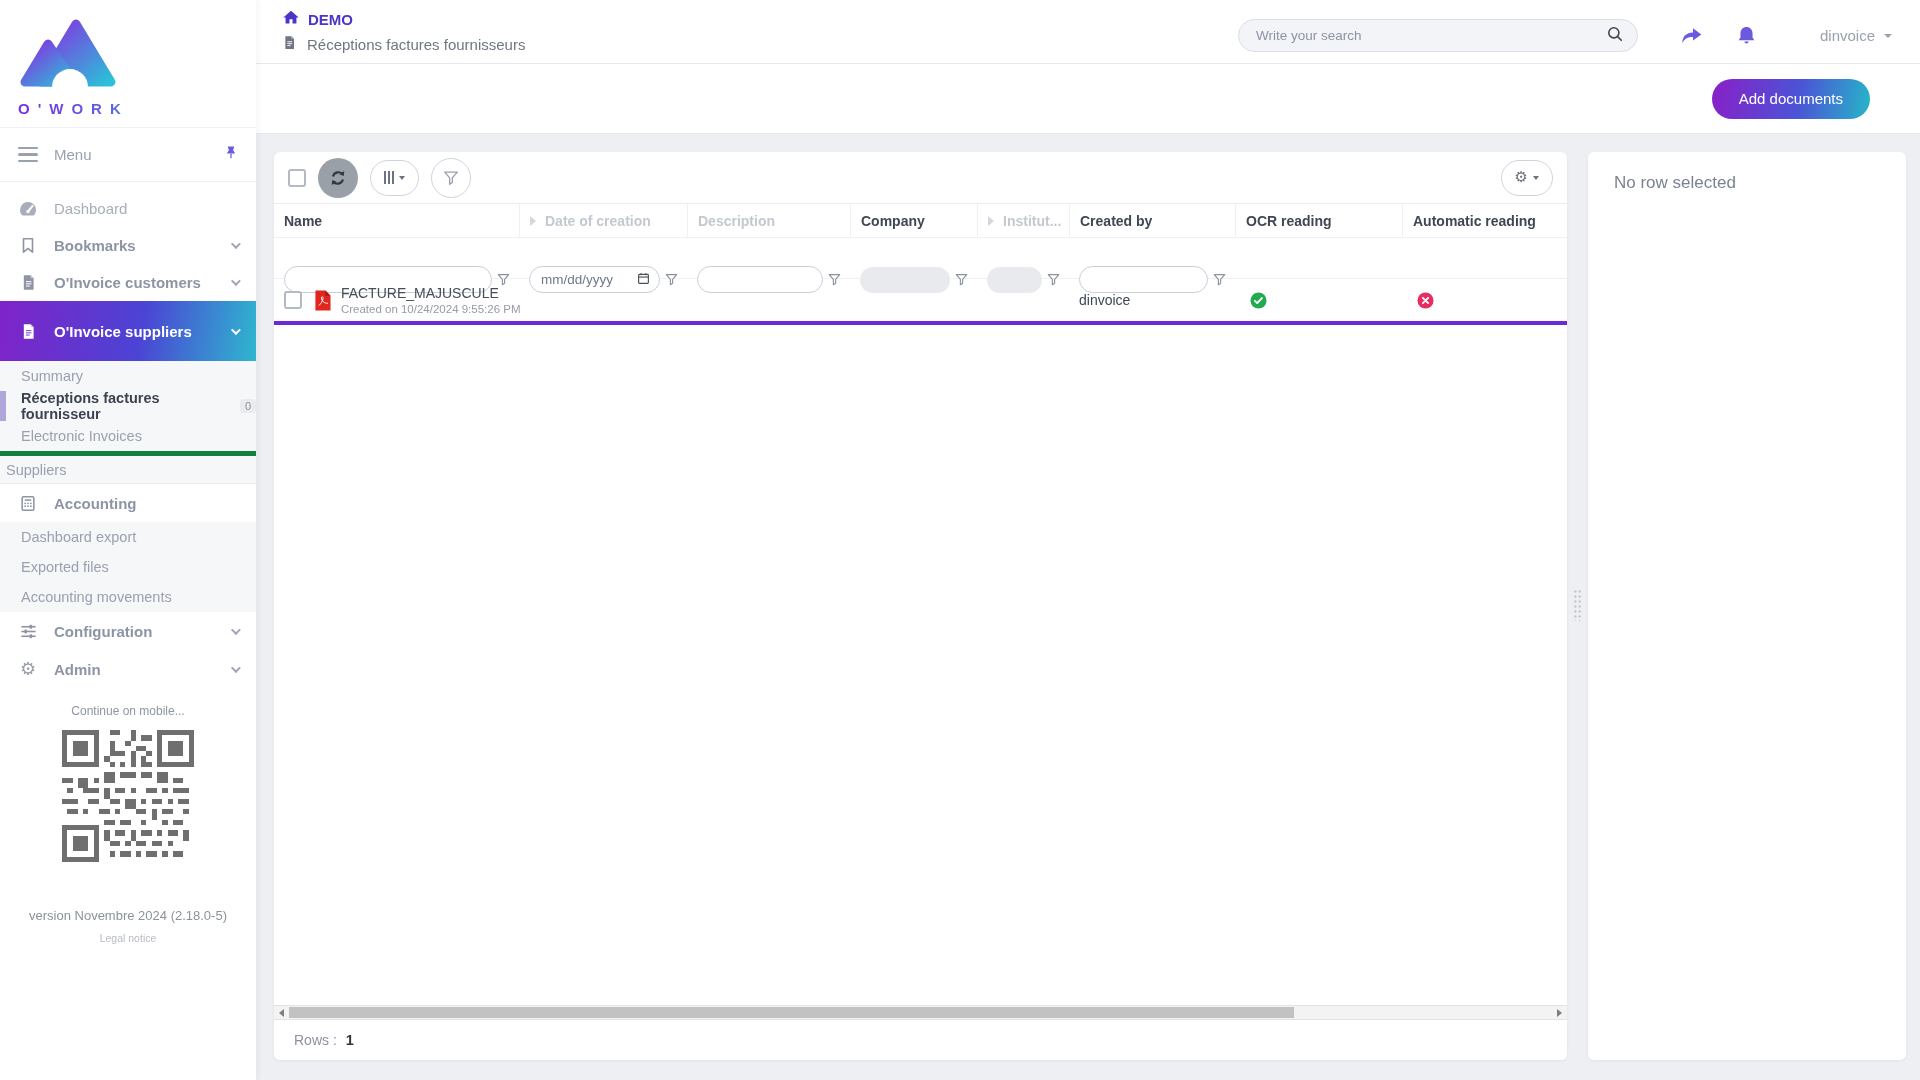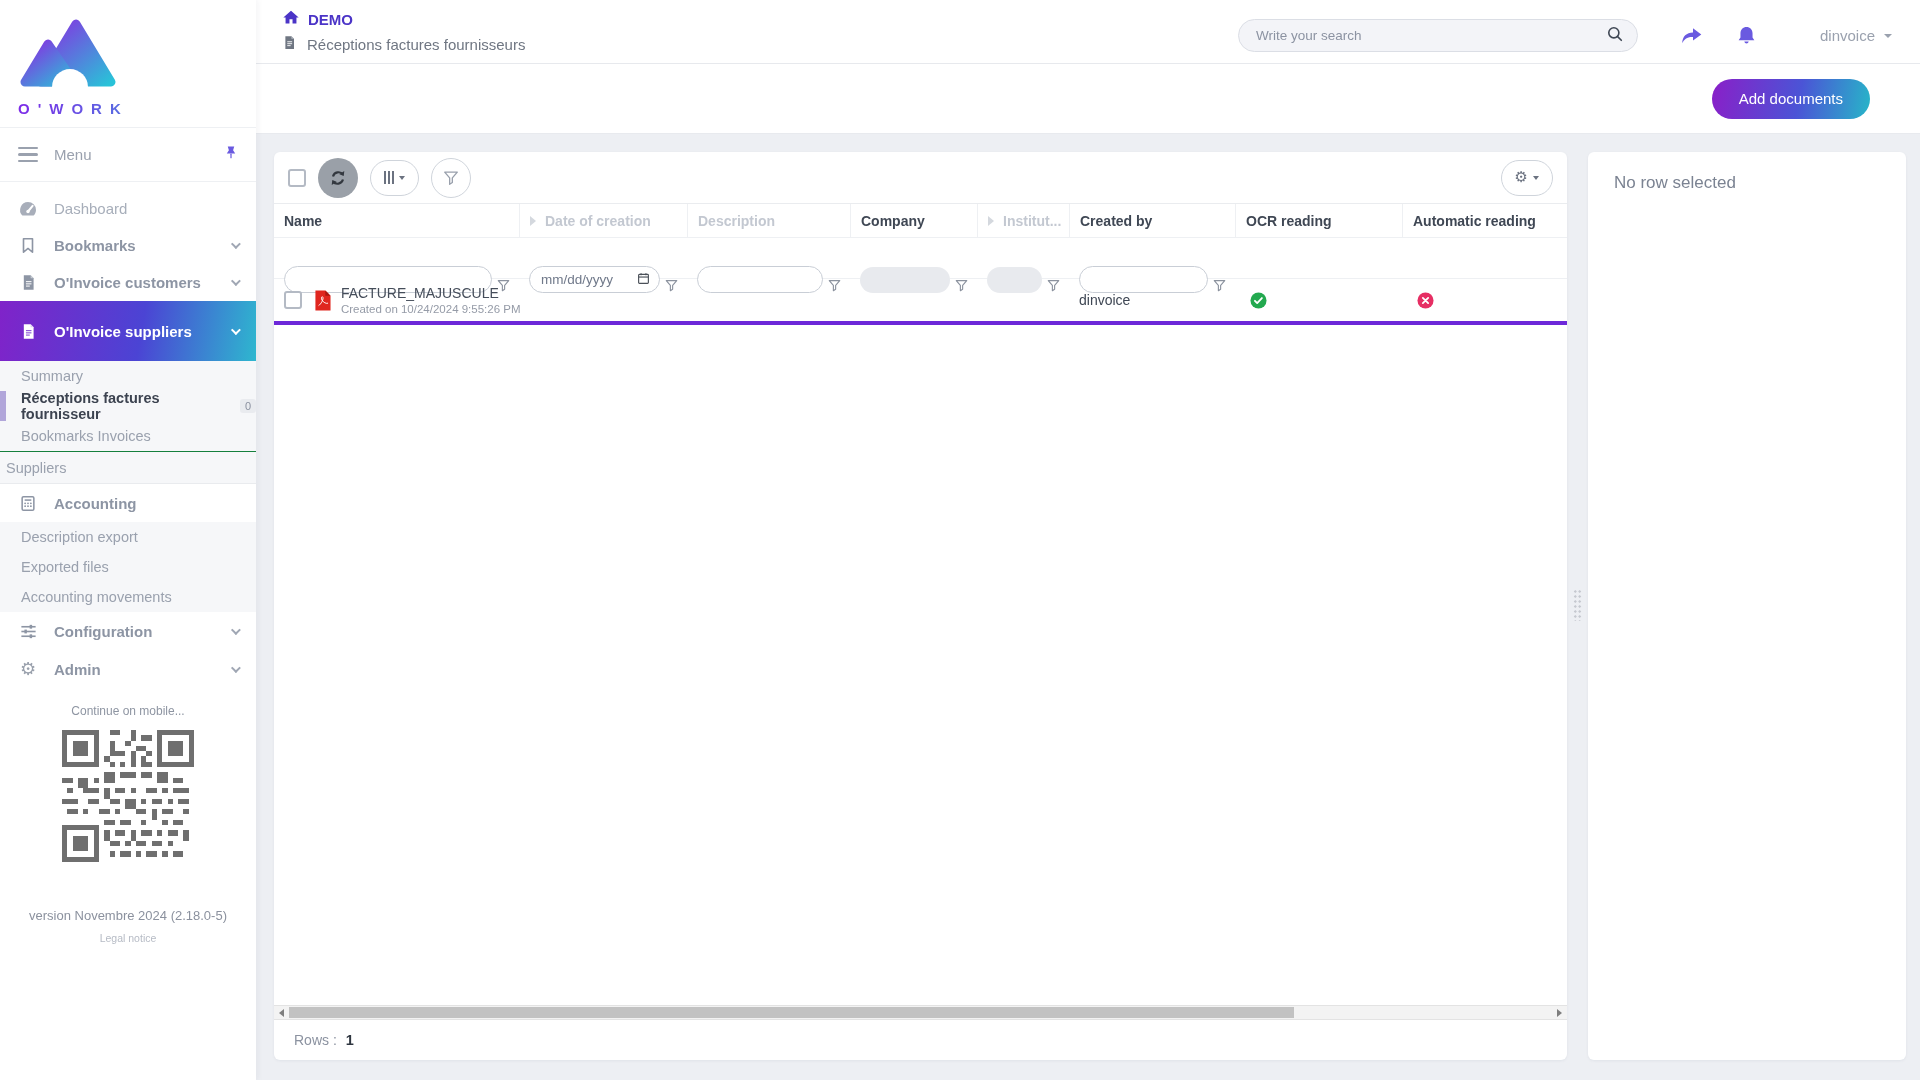--- a/index.html
+++ b/index.html
@@ -32,21 +32,21 @@
   .nav-item.active .chev { border-color:#fff; }
   .subnav { background:#f6f7f9; }
   .sub-item { height:30px; display:flex; align-items:center; padding-left:21px;
     font-size:14.5px; color:#9aa1ae; cursor:pointer; position:relative; }
   .sub-item.tall { height:33px; }
   .sub-item.active { font-weight:bold; color:#3c4350; }
   .sub-item.active::before { content:""; position:absolute; left:0; top:0; bottom:0;
     width:6px; background:#b1a6da; }
   .badge { background:#e9ebef; color:#8b92a0; font-size:11px; font-weight:normal;
     border-radius:3px; padding:1px 5px; margin-left:7px; }
-  .sub-bt { border-top:1px solid #15803d;padding-left:6px; }
+  .sub-bt { border-top:5px solid #15803d;padding-left:6px; }
   .sub-bb { border-bottom:1px solid #e9ebee; }
   .section-item { height:38px; }
   .mobile-label { text-align:center; font-size:12px; color:#8e95a2; margin-top:16px; }
   .qr { display:block; margin:12px auto 0; }
   .version { text-align:center; font-size:13px; color:#8b919e; margin-top:46px; }
   .legal { text-align:center; font-size:10.5px; color:#b6bbc5; margin-top:9px; cursor:pointer; }
 
   
   .main { flex:1; min-width:0; display:flex; flex-direction:column; height:1080px; }
   .topbar { height:64px; background:#fff; border-bottom:1px solid #e7e9ed;
@@ -106,21 +106,21 @@
     align-items:center; flex:none; }
   .thead { height:34px; border-bottom:1px solid #eef0f3; }
   .th { height:100%; display:flex; align-items:center; padding-left:10px;
     font-size:14px; font-weight:bold; color:#3f4754; border-left:1px solid #eef0f3;
     white-space:nowrap; overflow:hidden; cursor:pointer; }
   .th:first-child { border-left:0; }
   .th.muted { color:#c3c8d1; }
   .tri { width:0; height:0; border-top:5px solid transparent; border-bottom:5px solid transparent;
     border-left:6px solid #d4d8de; margin-right:9px; flex:none; }
   .tfilter { height:41px; border-bottom:1px solid #eef0f3; }
-  .fcell { display:flex; align-items:flex-end; gap:4px; padding:0 8px 0 10px; min-width:0;margin-top:28px; }
+  .fcell { display:flex; align-items:center; gap:4px; padding:0 8px 0 10px; min-width:0;margin-top:28px; }
   .finput { height:27px; min-width:0; flex:1; border:1px solid #c9ced6; border-radius:14px;
     background:#fff; outline:0; padding:0 10px; font-size:13px; color:#444; font-family:inherit; }
   .datewrap { height:27px; min-width:0; flex:1; border:1px solid #c9ced6; border-radius:14px;
     background:#fff; display:flex; align-items:center; padding:0 9px 0 4px; gap:4px; }
   .datewrap input { flex:1; min-width:0; border:0; outline:0; background:transparent;
     font-size:13.5px; color:#70798a; font-family:inherit; padding:0 0 0 7px; }
   .datewrap input::placeholder { color:#70798a; }
   .fdisabled { height:26px; border:0; border-radius:13px; background:#e8eaee; flex:1; min-width:0; }
   .funnel { flex:none; display:flex; cursor:pointer; }
   .trow { height:46px; border-bottom:4px solid #6d28d9; }
@@ -234,21 +234,21 @@
 
     <div class="subnav">
       <div class="sub-item">
         <span>Summary</span>
       </div>
       <div class="sub-item active">
         <span>Réceptions factures fournisseur</span>
         <span class="badge">0</span>
       </div>
       <div class="sub-item">
-        <span>Bookmarks Invoices</span>
+        <span>Electronic Invoices</span>
       </div>
       <div class="sub-item tall sub-bt sub-bb">
         <span>Suppliers</span>
       </div>
     </div>
 
     <div class="nav-item section-item">
       <span class="ico20">
         <svg width="18" height="19" viewBox="0 0 20 20">
             <rect x="3.5" y="2.5" width="13" height="15" rx="1.5" fill="none" stroke="#8d95a4" stroke-width="1.7"></rect>
@@ -260,21 +260,21 @@
               <circle cx="6.8" cy="13" r="1"></circle>
               <circle cx="10" cy="13" r="1"></circle>
               <circle cx="13.2" cy="13" r="1"></circle>
             </g>
           </svg>
       </span>
       <span>Accounting</span>
     </div>
     <div class="subnav">
       <div class="sub-item">
-        <span>Description export</span>
+        <span>Dashboard export</span>
       </div>
       <div class="sub-item">
         <span>Exported files</span>
       </div>
       <div class="sub-item">
         <span>Accounting movements</span>
       </div>
     </div>
 
     <div class="nav-item section-item">

